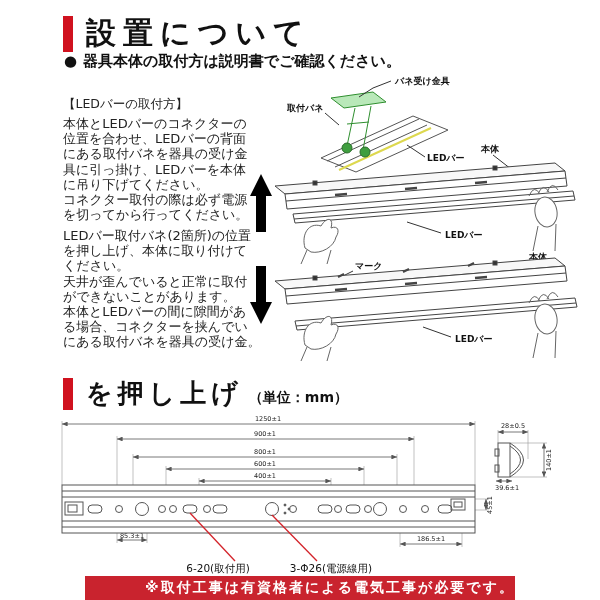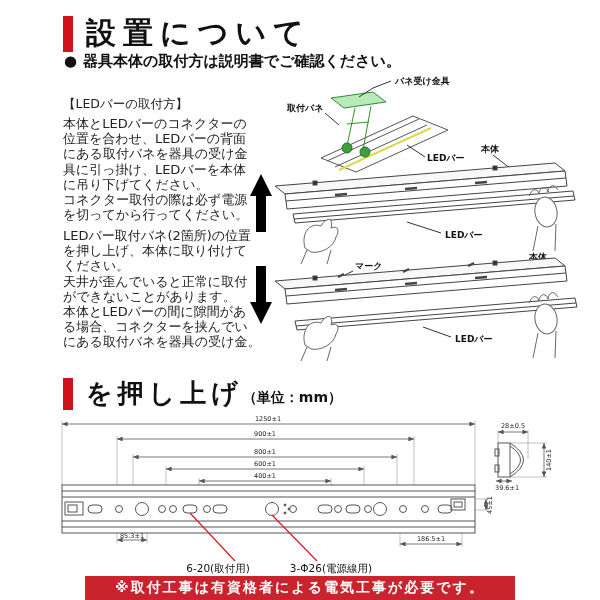--- a/index.html
+++ b/index.html
@@ -4,27 +4,27 @@
 <style>
   *{margin:0;padding:0;box-sizing:border-box}
   html,body{width:600px;height:600px;background:#fff}
   body{font-family:"DejaVu Sans","Liberation Sans",sans-serif;color:#1a1a1a}
   .page{position:relative;width:600px;height:600px;background:#fff;overflow:hidden}
   .abs{position:absolute}
   .sec-header{display:flex;align-items:center;gap:13px}
   .accent-bar{width:10px;background:#d0121f}
   .title-lg{font-size:30px;font-weight:bold;letter-spacing:7px;color:#111;white-space:nowrap}
   .title-md{font-size:26px;font-weight:bold;letter-spacing:5px;color:#111;white-space:nowrap}
-  .unit{font-size:14px;font-weight:bold;letter-spacing:0;margin-left:0}
+  .unit{font-size:14px;font-weight:bold;letter-spacing:0;margin-left:6px}
   .note{font-size:15px;font-weight:bold;color:#111;white-space:nowrap}
   .note .bullet{margin-right:6px}
   .subhead{font-size:12.5px;color:#222}
   .para{font-size:13px;line-height:15.2px;color:#222;white-space:pre-line;width:215px}
   .banner{background:#c9232e;color:#fff;font-size:14px;font-weight:bold;letter-spacing:2px;
-          display:flex;align-items:center;justify-content:center;white-space:nowrap}
+          display:flex;align-items:center;justify-content:flex-end;white-space:nowrap}
   svg text{font-family:"DejaVu Sans","Liberation Sans",sans-serif;fill:#111}
   .dgl{font-size:9px;font-weight:bold}
   .dim{font-size:6.5px;fill:#222}
   .hole-label{font-size:10.5px}
   .mid{text-anchor:middle}
 </style>
 </head>
 <body>
 
 <div class="page">

